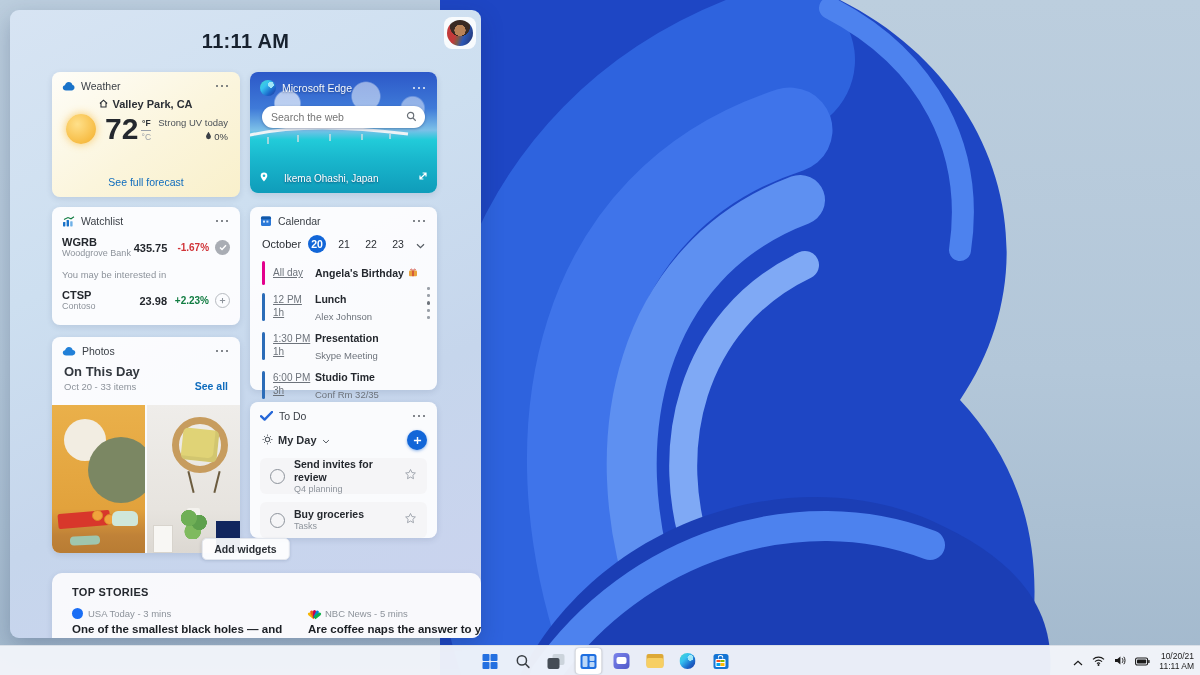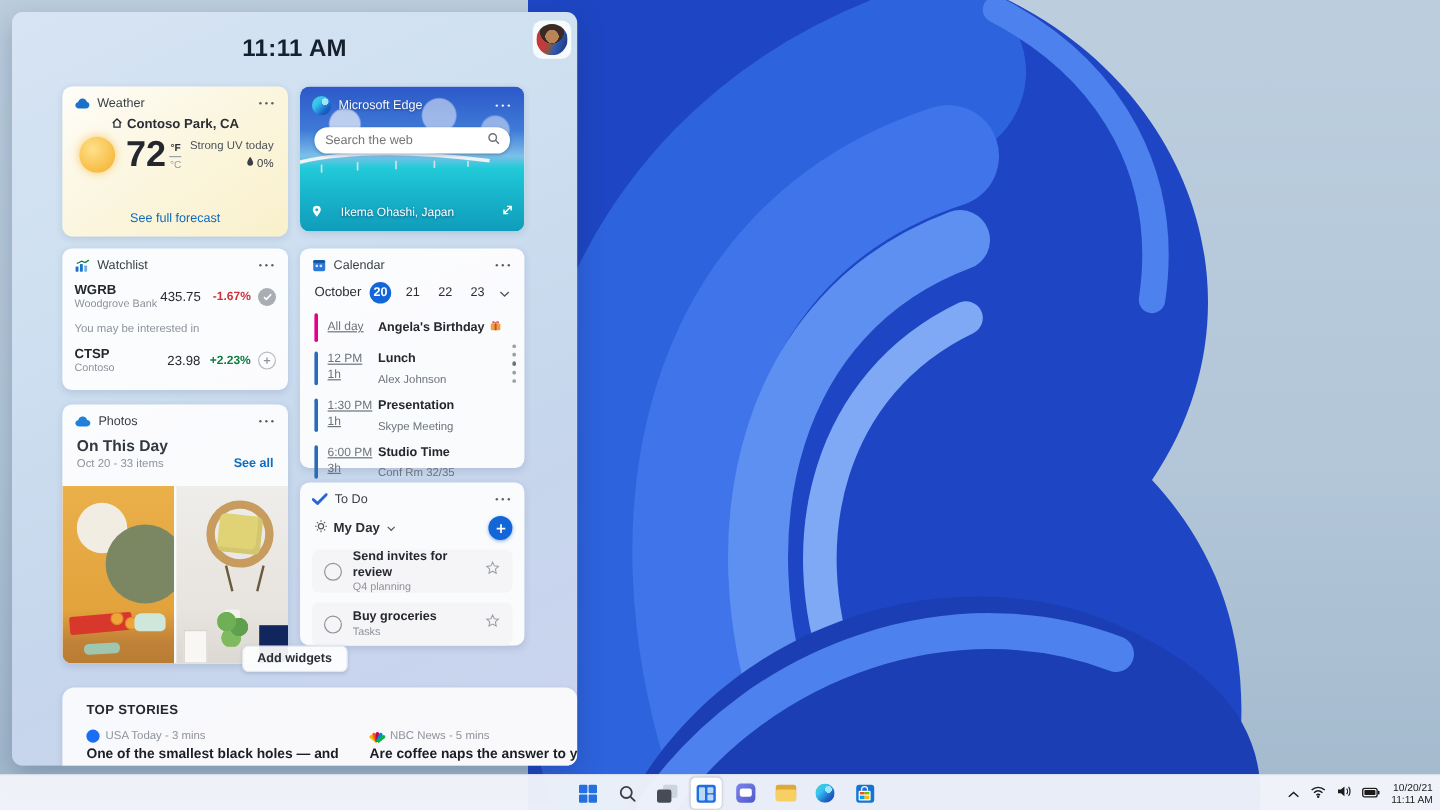--- a/index.html
+++ b/index.html
@@ -88,21 +88,21 @@
   .edge-search input { border:none; outline:none; flex:1; font-size:10.5px; color:#3a3f46; font-family:"Liberation Sans",sans-serif; background:transparent; }
   .edge-cap { position:absolute; left:10px; bottom:9px; display:flex; align-items:center; gap:16px; color:#fff; font-size:10px; text-shadow:0 1px 2px rgba(10,30,80,.6); }
   .edge-expand { position:absolute; right:9px; bottom:8px; }
 
   
   .card.watchlist { left:42px; top:197px; width:188px; height:118px; }
   .wl-row { display:flex; align-items:center; padding:0 10px; margin-top:9px; }
   .wl-sym { width:72px; }
   .wl-sym .s { font-size:11px; font-weight:700; color:#24282e; line-height:12px; }
   .wl-sym .n { font-size:9px; color:#8d939b; line-height:11px; white-space:nowrap; }
-  .wl-price { font-size:11px; font-weight:400; color:#24282e; flex:1; text-align:right; }
+  .wl-price { font-size:11px; font-weight:700; color:#24282e; flex:1; text-align:right; }
   .wl-chg { width:42px; text-align:right; font-size:10px; font-weight:700; }
   .wl-chg.down { color:#d13438; }
   .wl-chg.up { color:#107c41; }
   .wl-act { margin-left:6px; }
   .circ-check { width:15px; height:15px; border-radius:50%; background:#a9adb4; display:flex; align-items:center; justify-content:center; }
   .circ-plus { width:15px; height:15px; border-radius:50%; border:1px solid #b7bbc1; display:flex; align-items:center; justify-content:center; }
   .wl-note { margin:10px 10px 0 10px; font-size:9.5px; color:#8d939b; }
 
   
   .card.calendar { left:240px; top:197px; width:187px; height:183px; }
@@ -220,21 +220,21 @@
             <i></i>
             <i></i>
           </span>
       </div>
       <div class="w-loc">
         <span>
           <svg width="9" height="9" viewBox="0 0 10 10">
               <path d="M1 5 L5 1.3 L9 5 M2.2 4.4 V8.8 H7.8 V4.4" fill="none" stroke="#2b2f35" stroke-width="1.2"></path>
             </svg>
         </span>
-        <span>Contoso Park, CA</span>
+        <span>Valley Park, CA</span>
       </div>
       <div class="w-main">
         <div class="sun"></div>
         <div class="w-temp">
           <span class="t">72</span>
           <span class="w-units">
             <span class="f">°F</span>
             <span class="sep"></span>
             <span class="c">°C</span>
           </span>

